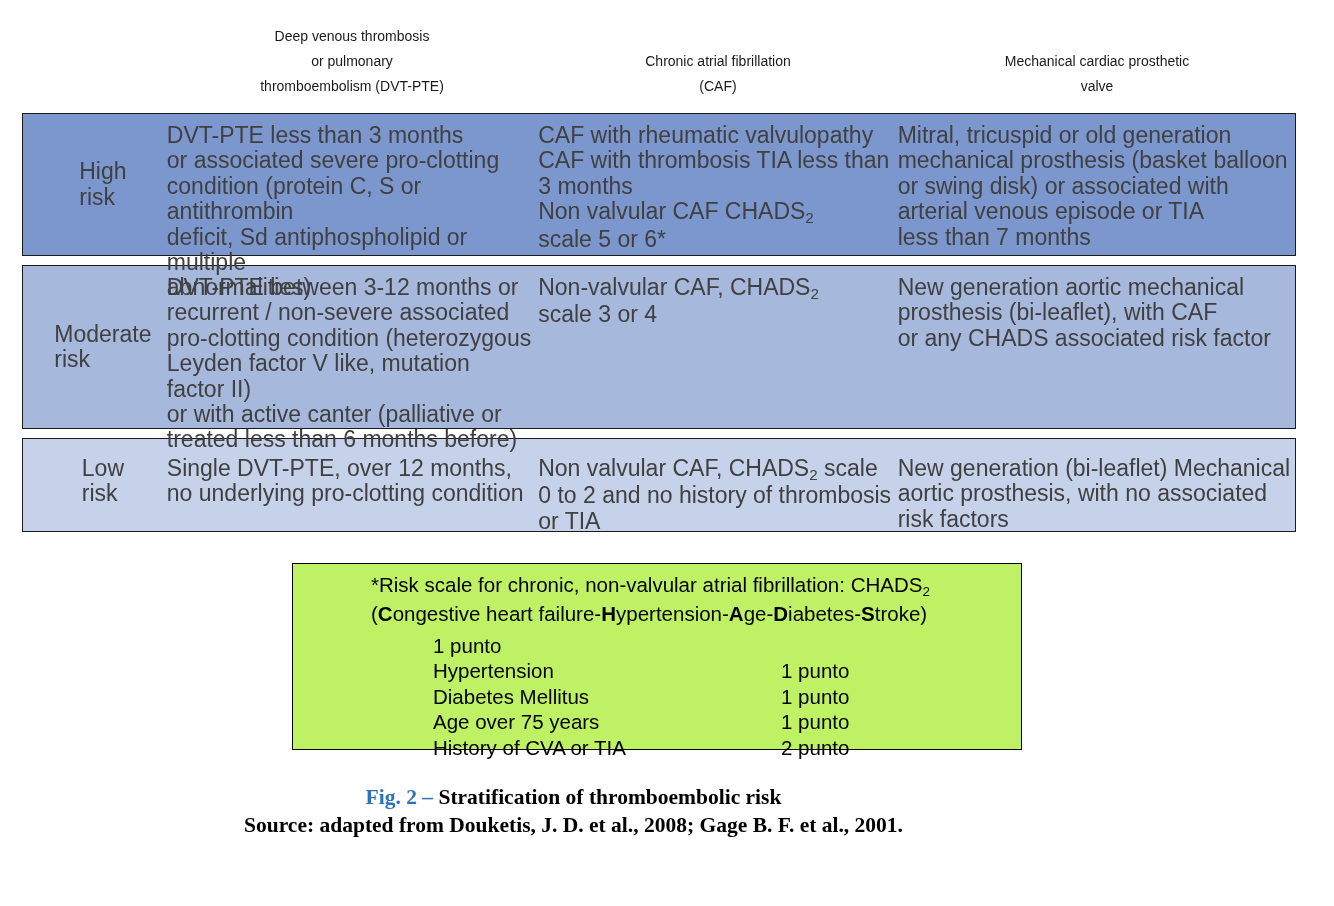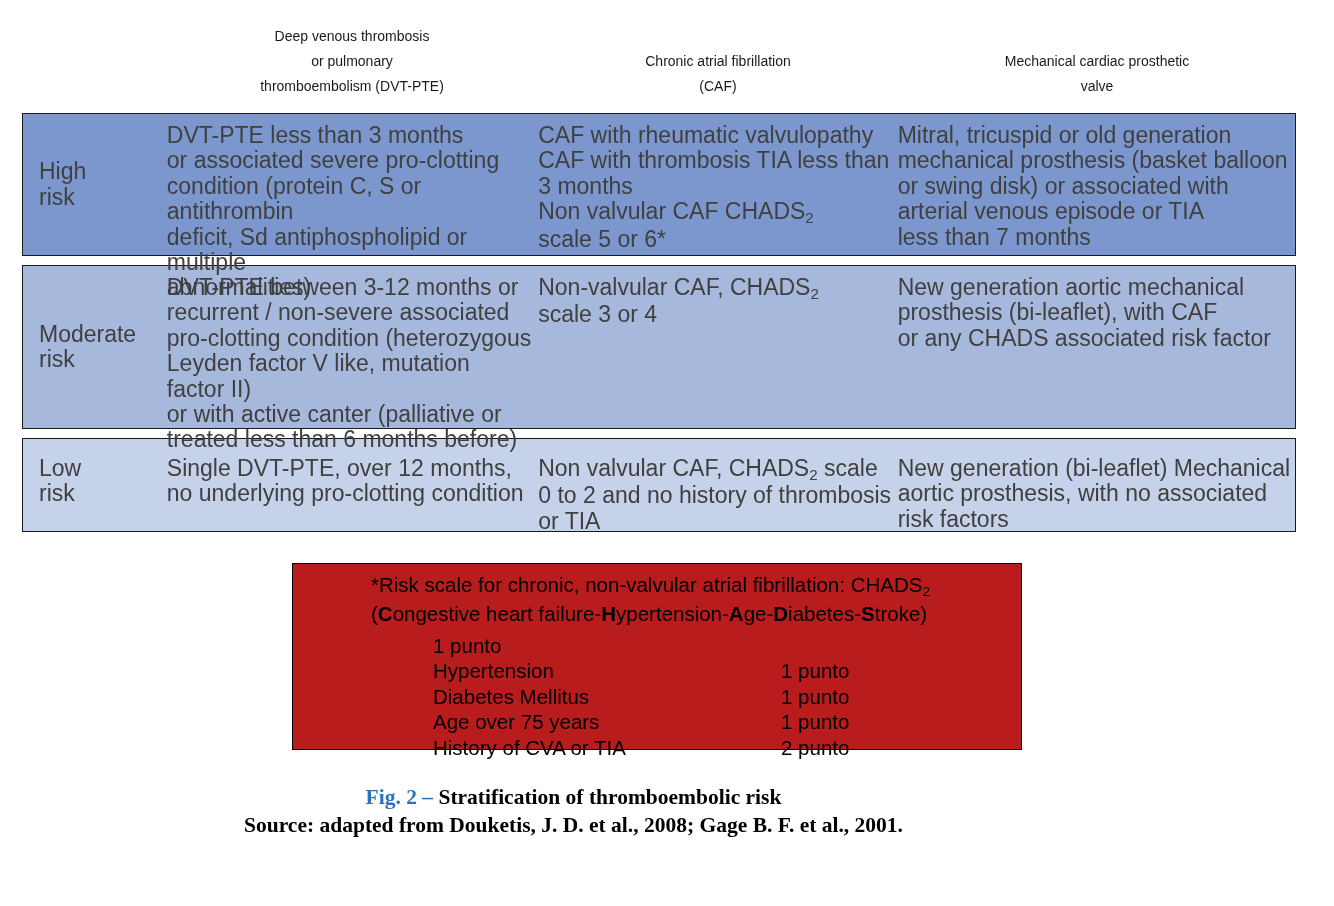--- a/index.html
+++ b/index.html
@@ -59,20 +59,21 @@
     line-height: 25.4px;
     color: #404040;
     padding-top: 9px;
   }
   .cell-label {
     width: 144px;
     padding-left: 16px;
     display: flex;
     align-items: center;
     padding-top: 0;
+    justify-content: center;
   }
   .cell-label .lbl { line-height: 25.4px; }
   .cell-dvt { width: 372px; }
   .cell-caf { width: 360px; }
   .cell-valve { width: 398px; }
 
   .row-high .cell-dvt,
   .row-moderate .cell-dvt,
   .row-low .cell-dvt { padding-right: 6px; }
 
@@ -88,21 +89,21 @@
 
   
   .legend {
     position: absolute;
     left: 292px;
     top: 563px;
     width: 730px;
     height: 187px;
     border: 1.5px solid #000000;
     box-sizing: border-box;
-    background: #b91c1c;
+    background: #bef264;
   }
   .legend-title {
     font-size: 20.5px;
     line-height: 25.5px;
     padding-left: 78px;
     padding-top: 8px;
     color: #000000;
   }
   .legend-list {
     margin-top: 7px;

